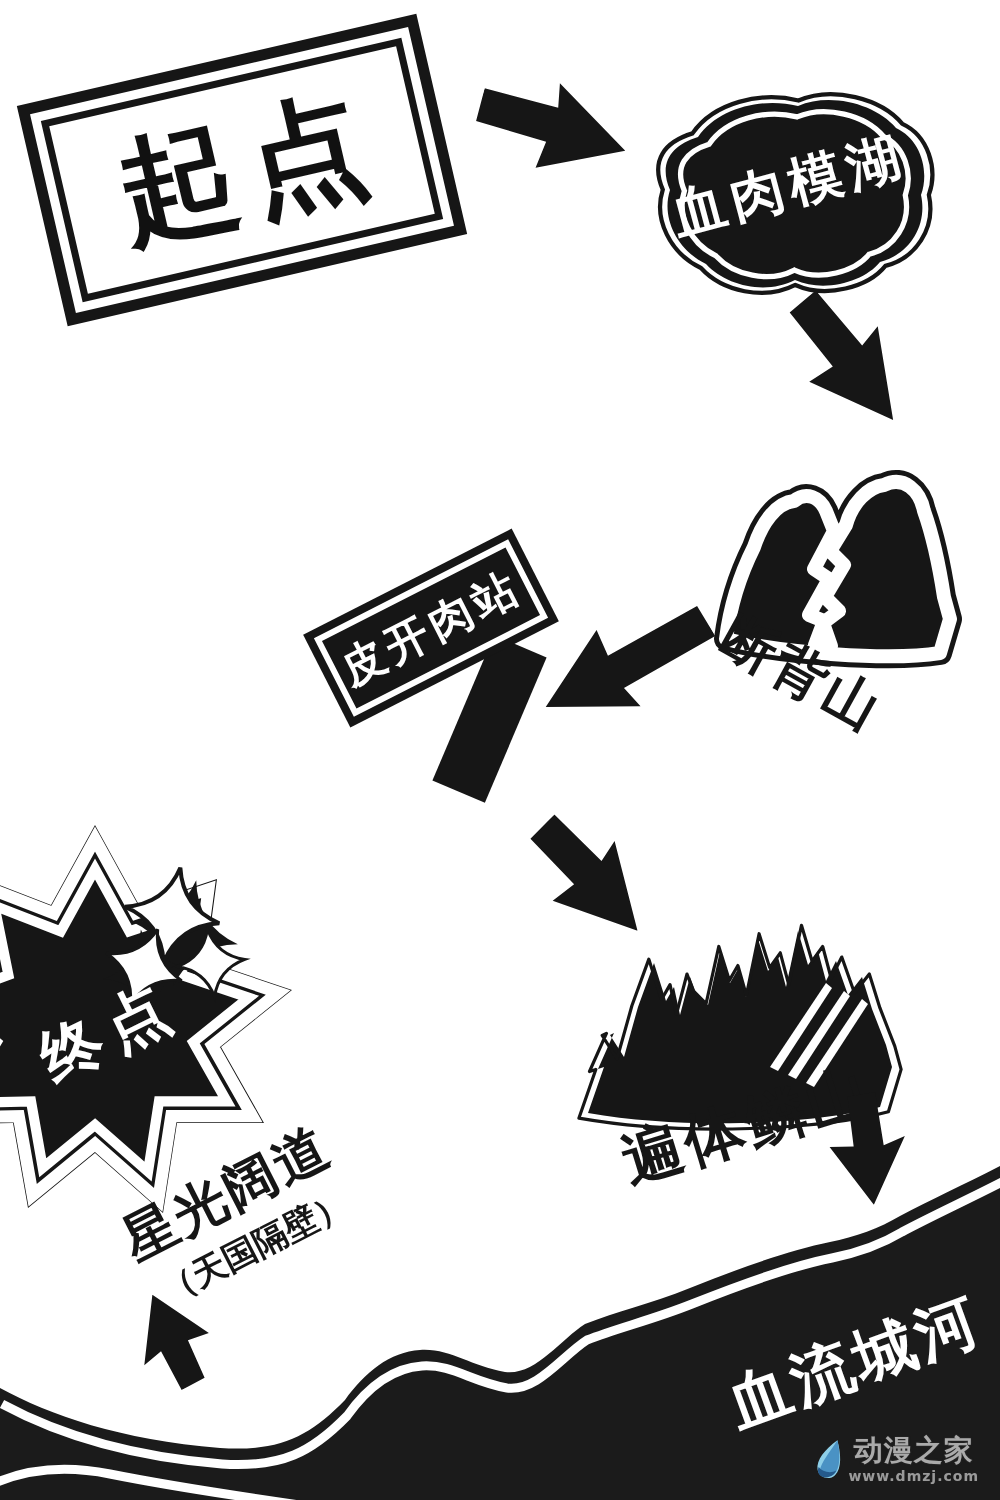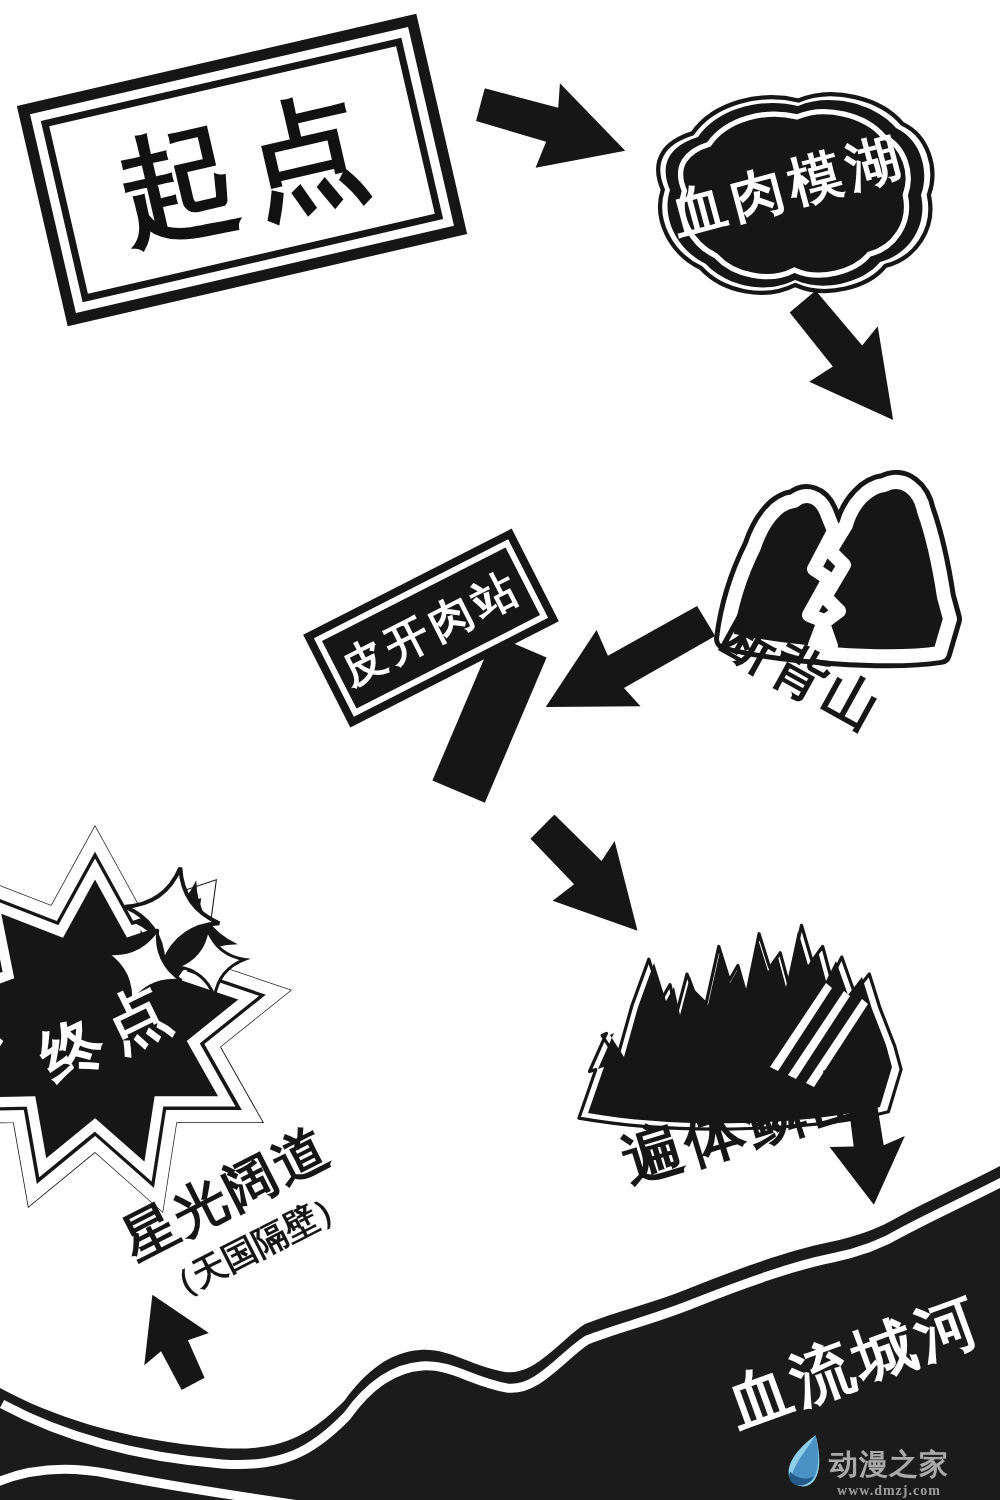--- a/index.html
+++ b/index.html
@@ -58,22 +58,22 @@
   .end-road-label { left:96px; top:1164px; width:260px; font-size:54px;
     color:#161616; letter-spacing:2px; transform:rotate(-27deg); }
   .end-road-sub { left:120px; top:1228px; width:270px; font-size:34px;
     color:#161616; transform:rotate(-27deg); }
 
   
   .river-label { left:695px; top:1328px; width:320px; font-size:62px;
     color:#fff; letter-spacing:4px; transform:rotate(-20deg); z-index:4; }
 
   
-  .watermark { left:784px; top:1422px; width:165px; height:76px;
-    display:flex; align-items:flex-end; z-index:5;font-family:Liberation Serif, serif; }
+  .watermark { left:814px; top:1422px; width:165px; height:76px;
+    display:flex; align-items:center; z-index:5; }
   .wm-text { margin-left:4px; }
   .wm-name { font-size:29px; color:#aaaaaa; letter-spacing:1px;
     text-shadow:0 0 2px #333; }
   .wm-url { font-size:14px; color:#9a9a9a; letter-spacing:1px; margin-top:2px;
     text-shadow:0 0 1px #333; }
 
   svg { display:block; }
 </style>
 </head>
 <body>

